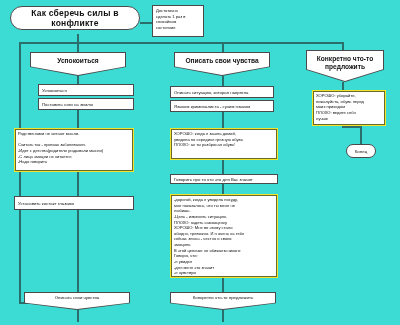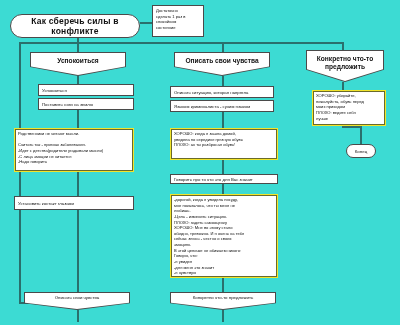--- a/index.html
+++ b/index.html
@@ -98,21 +98,21 @@
   <div class="line v" style="left:222px;top:160px;height:14px;"></div>
   <div class="line v" style="left:222px;top:184px;height:10px;"></div>
   <div class="line v" style="left:222px;top:278px;height:14px;"></div>
   <div class="line v" style="left:222px;top:310px;height:12px;"></div>
 
   <div class="line v" style="left:342px;top:42px;height:8px;"></div>
   <div class="line v" style="left:342px;top:82px;height:8px;"></div>
   <div class="line v" style="left:360px;top:126px;height:18px;"></div>
   <div class="line h" style="left:342px;top:126px;width:20px;"></div>
 
-  <div class="node title-pill" style="left:10px;top:14px;width:130px;height:24px;">Как сберечь силы в конфликте</div>
+  <div class="node title-pill" style="left:10px;top:6px;width:130px;height:24px;">Как сберечь силы в конфликте</div>
 
   <div class="node note" style="left:152px;top:5px;width:52px;height:32px;">Достаточно
 сделать 1 раз в
 спокойном
 состояние</div>
 
   <div class="banner-wrap" style="left:30px;top:52px;width:96px;height:24px;">
     <div class="edge"></div>
     <div class="fill"></div>
     <div class="txt">Успокоиться</div>

